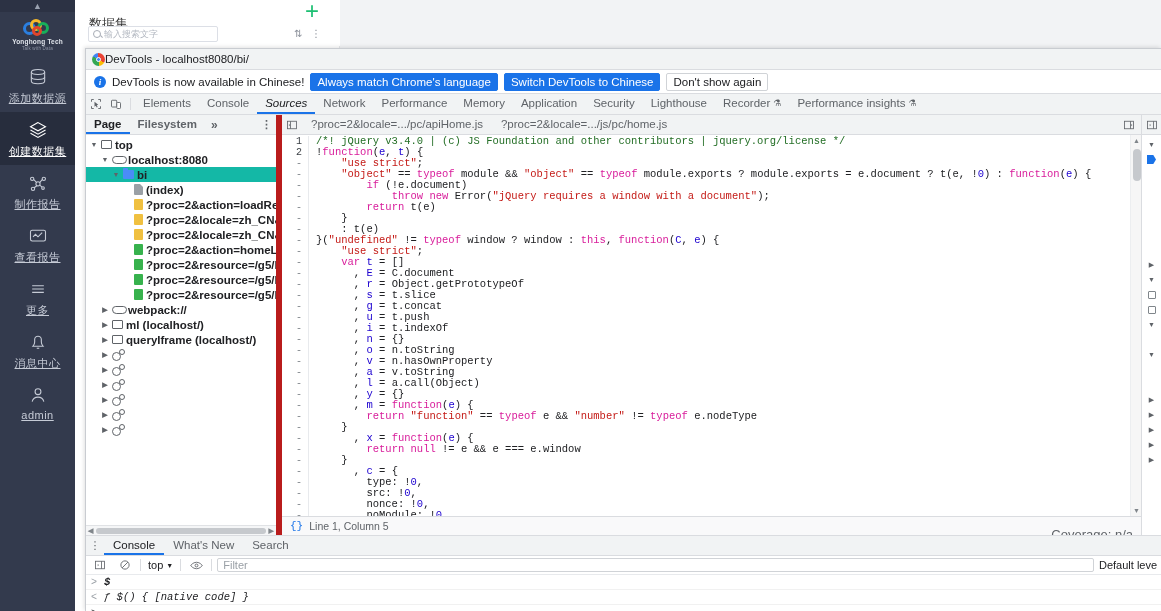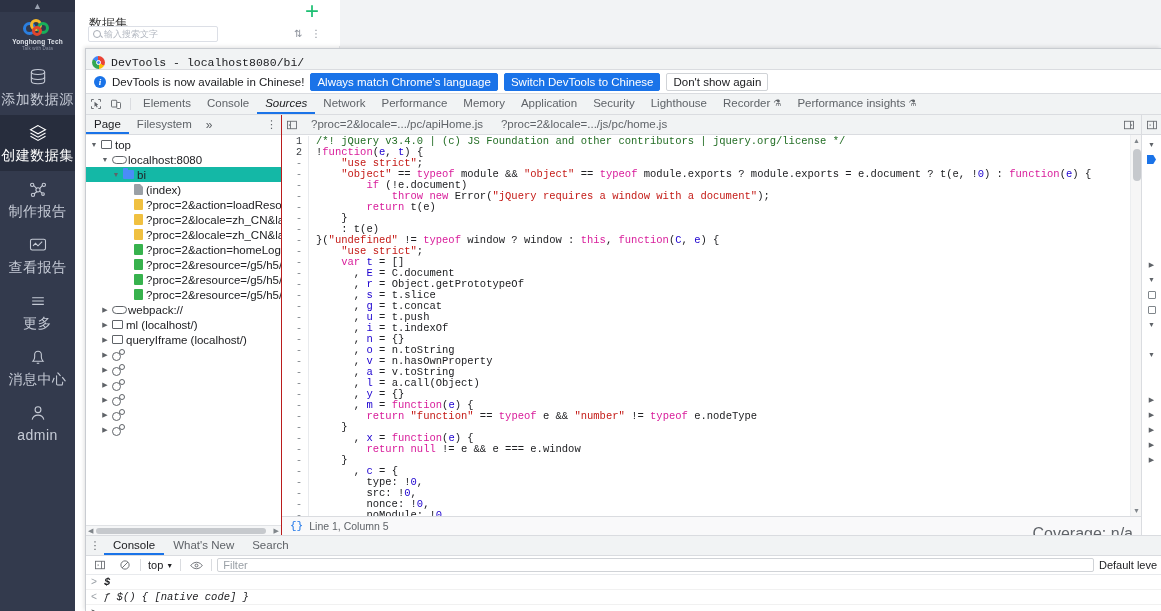--- a/index.html
+++ b/index.html
@@ -33,21 +33,21 @@
   .logo-rings i.r3 { width: 12px; height: 12px; left: 14px; top: 3px; border-color: #18b05a; }
   .logo-rings i.r4 { width: 10px; height: 10px; left: 9px; top: 7px; border-color: #e0452b; }
   .logo-text { font-size: 6.5px; color: #dfe3ea; margin-top: 1px; letter-spacing: .2px; font-weight: bold;}
   .logo-sub { font-size: 4.5px; color: #8d94a5; margin-top: 1px; letter-spacing: .2px; }
 
   .nav-item {
     width: 75px; padding: 8px 0 6px; display: flex; flex-direction: column;
     align-items: center; gap: 4px; cursor: default;
   }
   .nav-item.active { background: #272d3d; }
-  .nav-item .nav-label { font-size: 14px; color: #c6cbd6; letter-spacing: .5px; }
+  .nav-item .nav-label { font-size: 11px; color: #c6cbd6; letter-spacing: .5px; text-decoration: underline; }
   .nav-item.active .nav-label { color: #ffffff; }
   .nav-icon { width: 24px; height: 20px; display: flex; align-items: center; justify-content: center; }
   .nav-icon svg { stroke: #c6cbd6; fill: none; stroke-width: 1.3; }
   .nav-item.active .nav-icon svg { stroke: #ffffff; }
 
   
   .dataset-panel {
     position: absolute; left: 75px; top: 0; width: 1086px; height: 611px;
     background: #f2f3f5;
   }
@@ -75,21 +75,21 @@
   
   .devtools {
     position: absolute; left: 85px; top: 48px; width: 1076px; height: 563px;
     background: #ffffff; border: 1px solid #c9ccd1; border-right: none; border-bottom: none;
     box-shadow: -1px -1px 4px rgba(0,0,0,.12);
     display: flex; flex-direction: column;
     font-size: 12px; color: #202124;
   }
   .dt-titlebar {
     height: 21px; background: #f1f3f4; border-bottom: 1px solid #dadce0;
-    display: flex; align-items: flex-end; gap: 6px; padding-left: 6px; flex: none; font-family: Liberation Mono, monospace;
+    display: flex; align-items: center; padding-left: 6px; flex: none;
   }
   .chrome-logo { width: 13px; height: 13px; border-radius: 50%; position: relative; overflow: hidden; flex: none;
     background: conic-gradient(#ea4335 0 33%, #fbbc05 33% 50%, #34a853 50% 83%, #4285f4 83% 100%); }
   .chrome-logo::after { content: ""; position: absolute; inset: 4px; border-radius: 50%; background: #4285f4; border: 1px solid #fff; box-sizing: border-box;}
   .dt-title-text { font-size: 11.5px; color: #202124; }
 
   .dt-banner {
     height: 24px; background: #ffffff; border-bottom: 1px solid #dadce0;
     display: flex; align-items: center; gap: 6px; padding: 0 8px; flex: none;
   }
@@ -116,21 +116,21 @@
   .dt-sep { width: 1px; background: #dadce0; margin: 4px 4px; }
   .dt-tab {
     padding: 0 8px; display: flex; align-items: center; font-size: 11.5px; color: #5f6368;
     cursor: default; gap: 3px; border-bottom: 2px solid transparent;
   }
   .dt-tab.sel { color: #202124; border-bottom-color: #1a73e8; font-style: italic; }
   .dt-tab .beaker { font-size: 9px; color: #5f6368; }
 
   
   .src-wrap { flex: 1; display: flex; min-height: 0; }
-  .nav-col { width: 196px; border-right: 1px solid #b91c1c; display: flex; flex-direction: column; min-width: 0; }
+  .nav-col { width: 196px; border-right: 6px solid #b91c1c; display: flex; flex-direction: column; min-width: 0; font-weight: bold; }
   .nav-tabs {
     height: 20px; background: #f1f3f4; border-bottom: 1px solid #dadce0;
     display: flex; align-items: stretch; position: relative; flex: none;
   }
   .nav-tab { padding: 0 8px; display: flex; align-items: center; font-size: 11.5px; color: #5f6368; border-bottom: 2px solid transparent; cursor: default; }
   .nav-tab.sel { color: #202124; border-bottom-color: #1a73e8; }
   .nav-more { padding: 0 6px; display: flex; align-items: center; color: #5f6368; font-size: 12px; cursor: default; }
   .nav-kebab { position: absolute; right: 4px; top: 3px; font-size: 11px; color: #5f6368; line-height: 13px; cursor: default; }
 
   .tree { flex: 1; overflow: hidden; padding-top: 2px; font-size: 11.5px; position: relative; }
@@ -203,21 +203,21 @@
   .ed-vscroll { position: absolute; right: 0; top: 0; width: 11px; height: 100%; background: #f6f6f6; border-left: 1px solid #eceef0; }
   .ed-vscroll .thumb { position: absolute; left: 2px; top: 14px; width: 8px; height: 32px; background: #c6c9cd; border-radius: 4px; }
   .ed-vscroll .a { position: absolute; left: 2px; font-size: 7px; color: #80868b; }
   .ed-vscroll .a.up { top: 2px; } .ed-vscroll .a.dn { bottom: 2px; }
 
   .ed-status {
     height: 19px; border-top: 1px solid #dadce0; background: #f9f9fa;
     display: flex; align-items: center; padding: 0 8px; gap: 6px; flex: none; font-size: 10.5px; color: #5f6368;
   }
   .braces { color: #1a73e8; font-family: "Liberation Mono", monospace; font-size: 11px; }
-  .coverage { margin-left: auto; font-size: 16px; color: #5f6368; margin-top: 16px; }
+  .coverage { margin-left: auto; font-size: 13px; color: #5f6368; margin-top: 16px; }
 
   
   .right-rail { width: 20px; border-left: 1px solid #dadce0; background: #fff; display: flex; flex-direction: column; flex: none; }
   .rr-top { height: 20px; background: #f1f3f4; border-bottom: 1px solid #dadce0; display: flex; align-items: center; justify-content: center; }
   .rr-list { flex: 1; display: flex; flex-direction: column; padding-top: 2px; }
   .rr-item { height: 15px; display: flex; align-items: center; justify-content: center; font-size: 7px; color: #5f6368; cursor: default; }
   .rr-item.sp { visibility: hidden; }
   .rr-item .chk { width: 8px; height: 8px; border: 1px solid #80868b; border-radius: 1px; }
   .rr-item .bp { width: 9px; height: 9px; background: #1a73e8; clip-path: polygon(0 0, 70% 0, 100% 50%, 70% 100%, 0 100%); }
 

